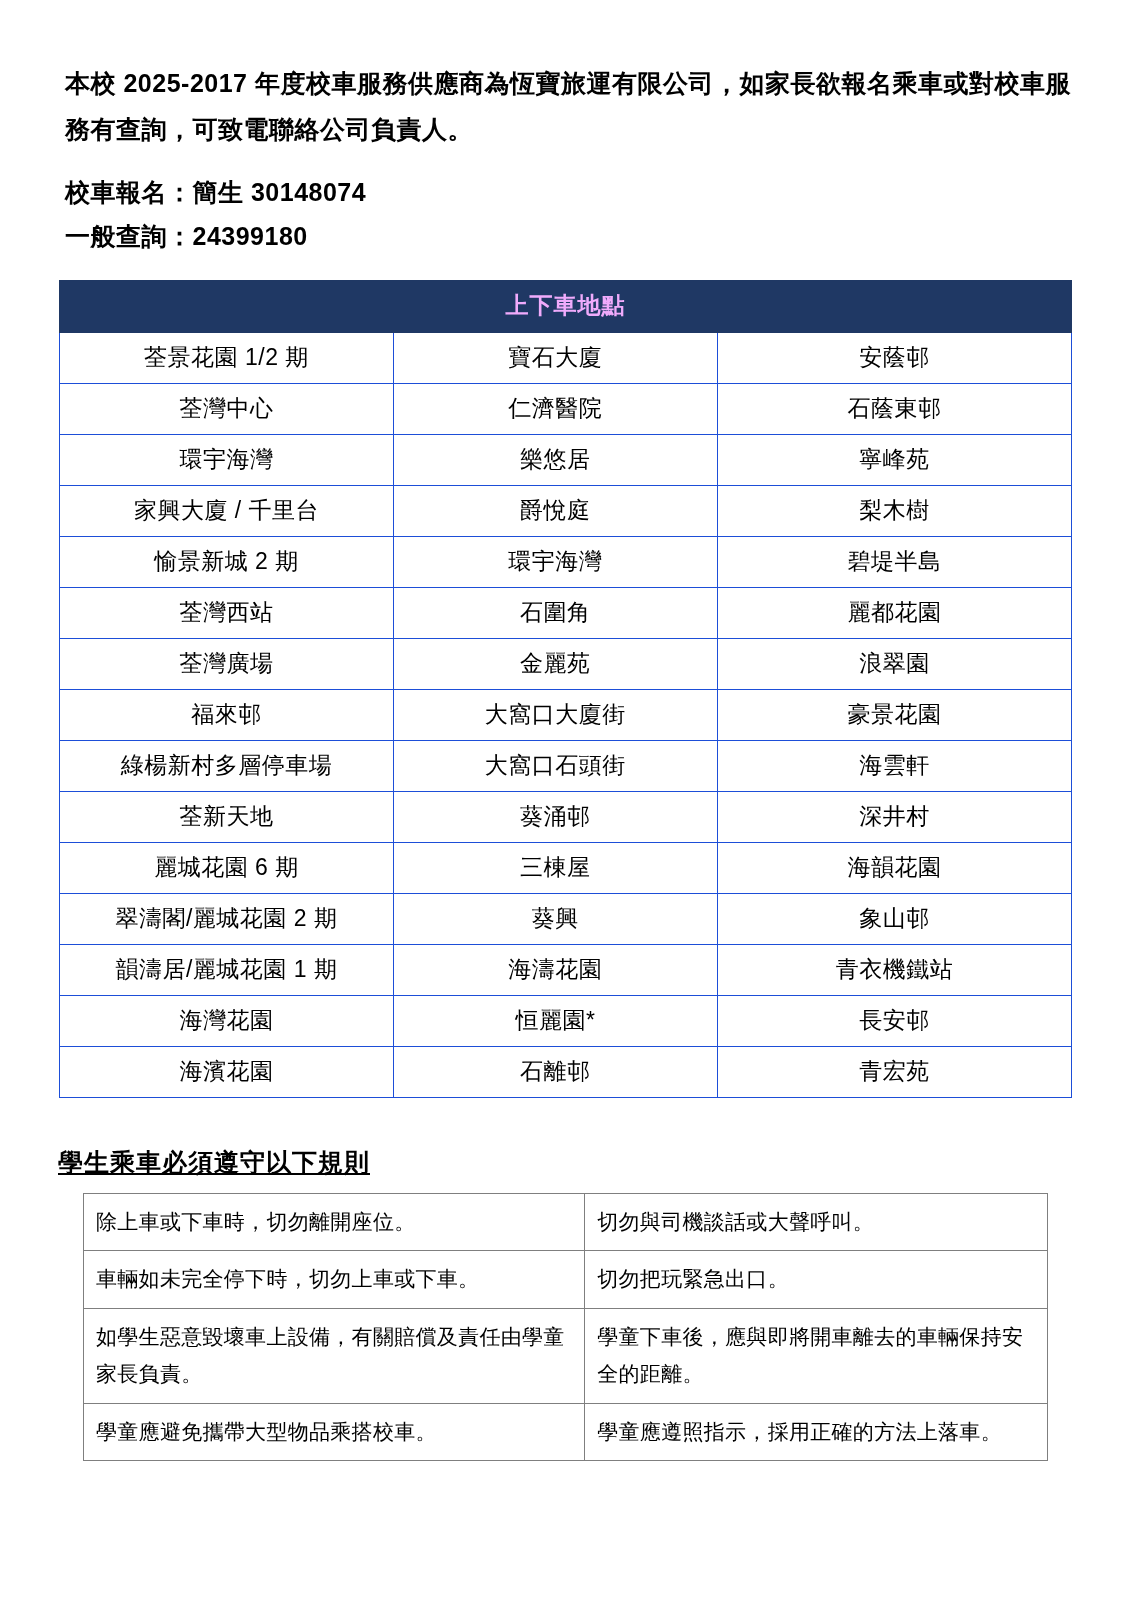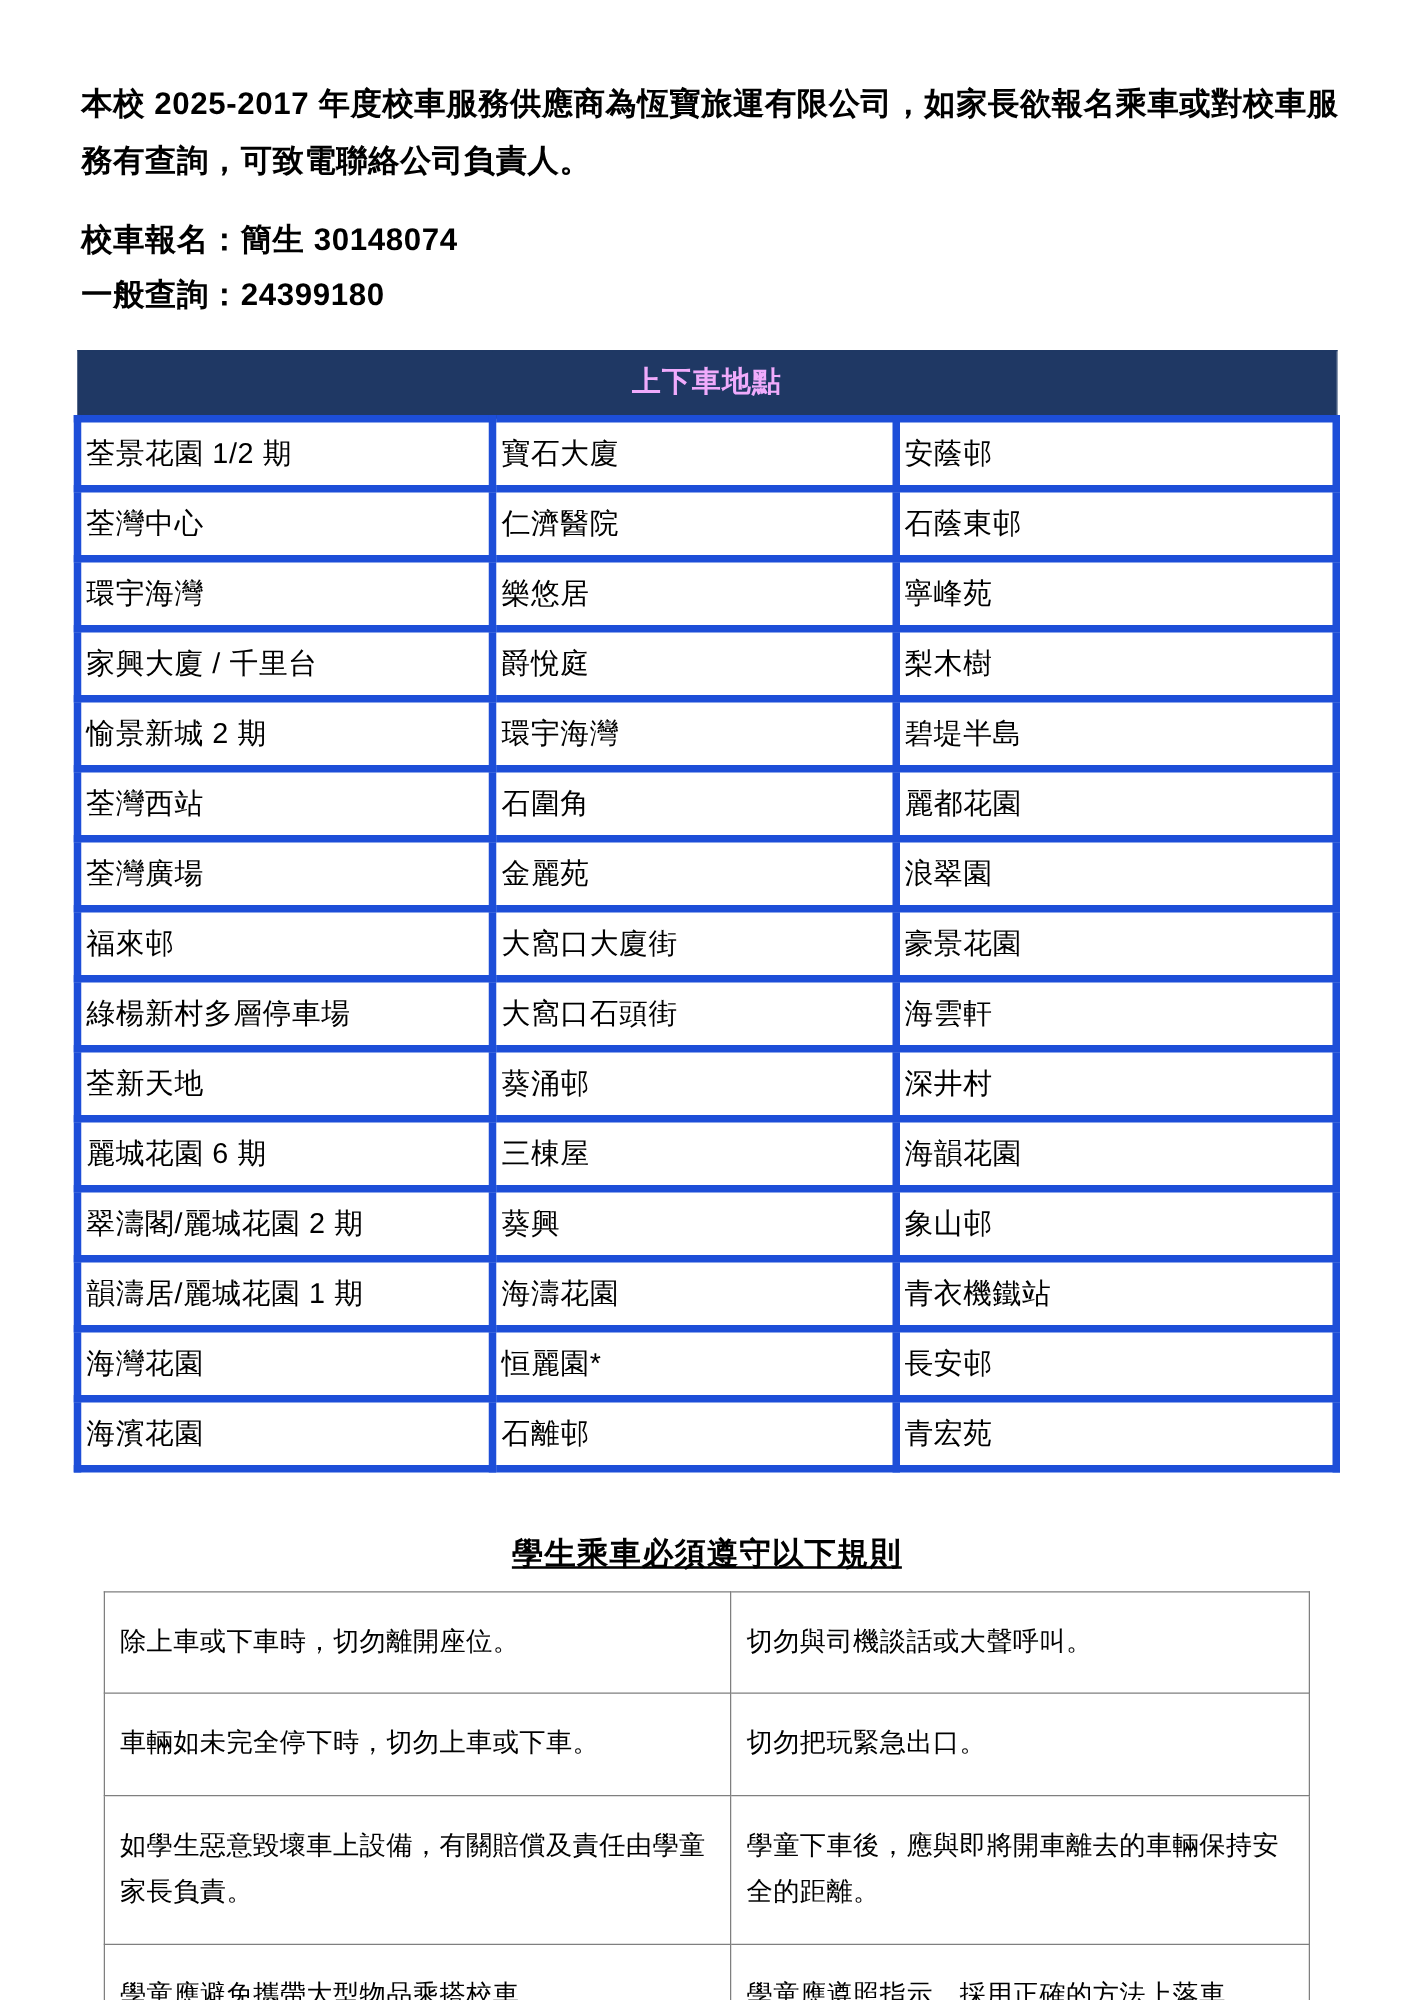--- a/index.html
+++ b/index.html
@@ -51,49 +51,49 @@
     background: #1F3864;
     color: #f0abfc;
     font-size: 23px;
     font-weight: bold;
     text-align: center;
     padding: 9px 0 11px 0;
     border: 1px solid #1F3864;
     letter-spacing: 1px;
   }
   table.stops td {
-    border: 6px solid #1d4ed8;
+    border: 1px solid #1d4ed8;
+    text-align: center;
     font-size: 23px;
     padding: 8px 4px;
     height: 34px;
     letter-spacing: 0.5px;
   }
   table.stops col.c1 { width: 33%; }
   table.stops col.c2 { width: 32%; }
   table.stops col.c3 { width: 35%; }
 
   
   .rules-title {
-    text-align: center;
     font-size: 25px;
     font-weight: bold;
     text-decoration: underline;
     margin: 48px 0 14px 0;
     letter-spacing: 1px;
   }
   table.rules {
     border-collapse: collapse;
     width: 965px;
     margin: 0 auto;
     table-layout: fixed;
   }
   table.rules td {
     border: 1px solid #7f7f7f;
     font-size: 21px;
-    padding: 22px 12px;
+    padding: 10px 12px;
     vertical-align: top;
     line-height: 1.75;
     letter-spacing: 0.3px;
   }
   table.rules col.r1 { width: 52%; }
   table.rules col.r2 { width: 48%; }
 </style>
 </head>
 <body>
 

